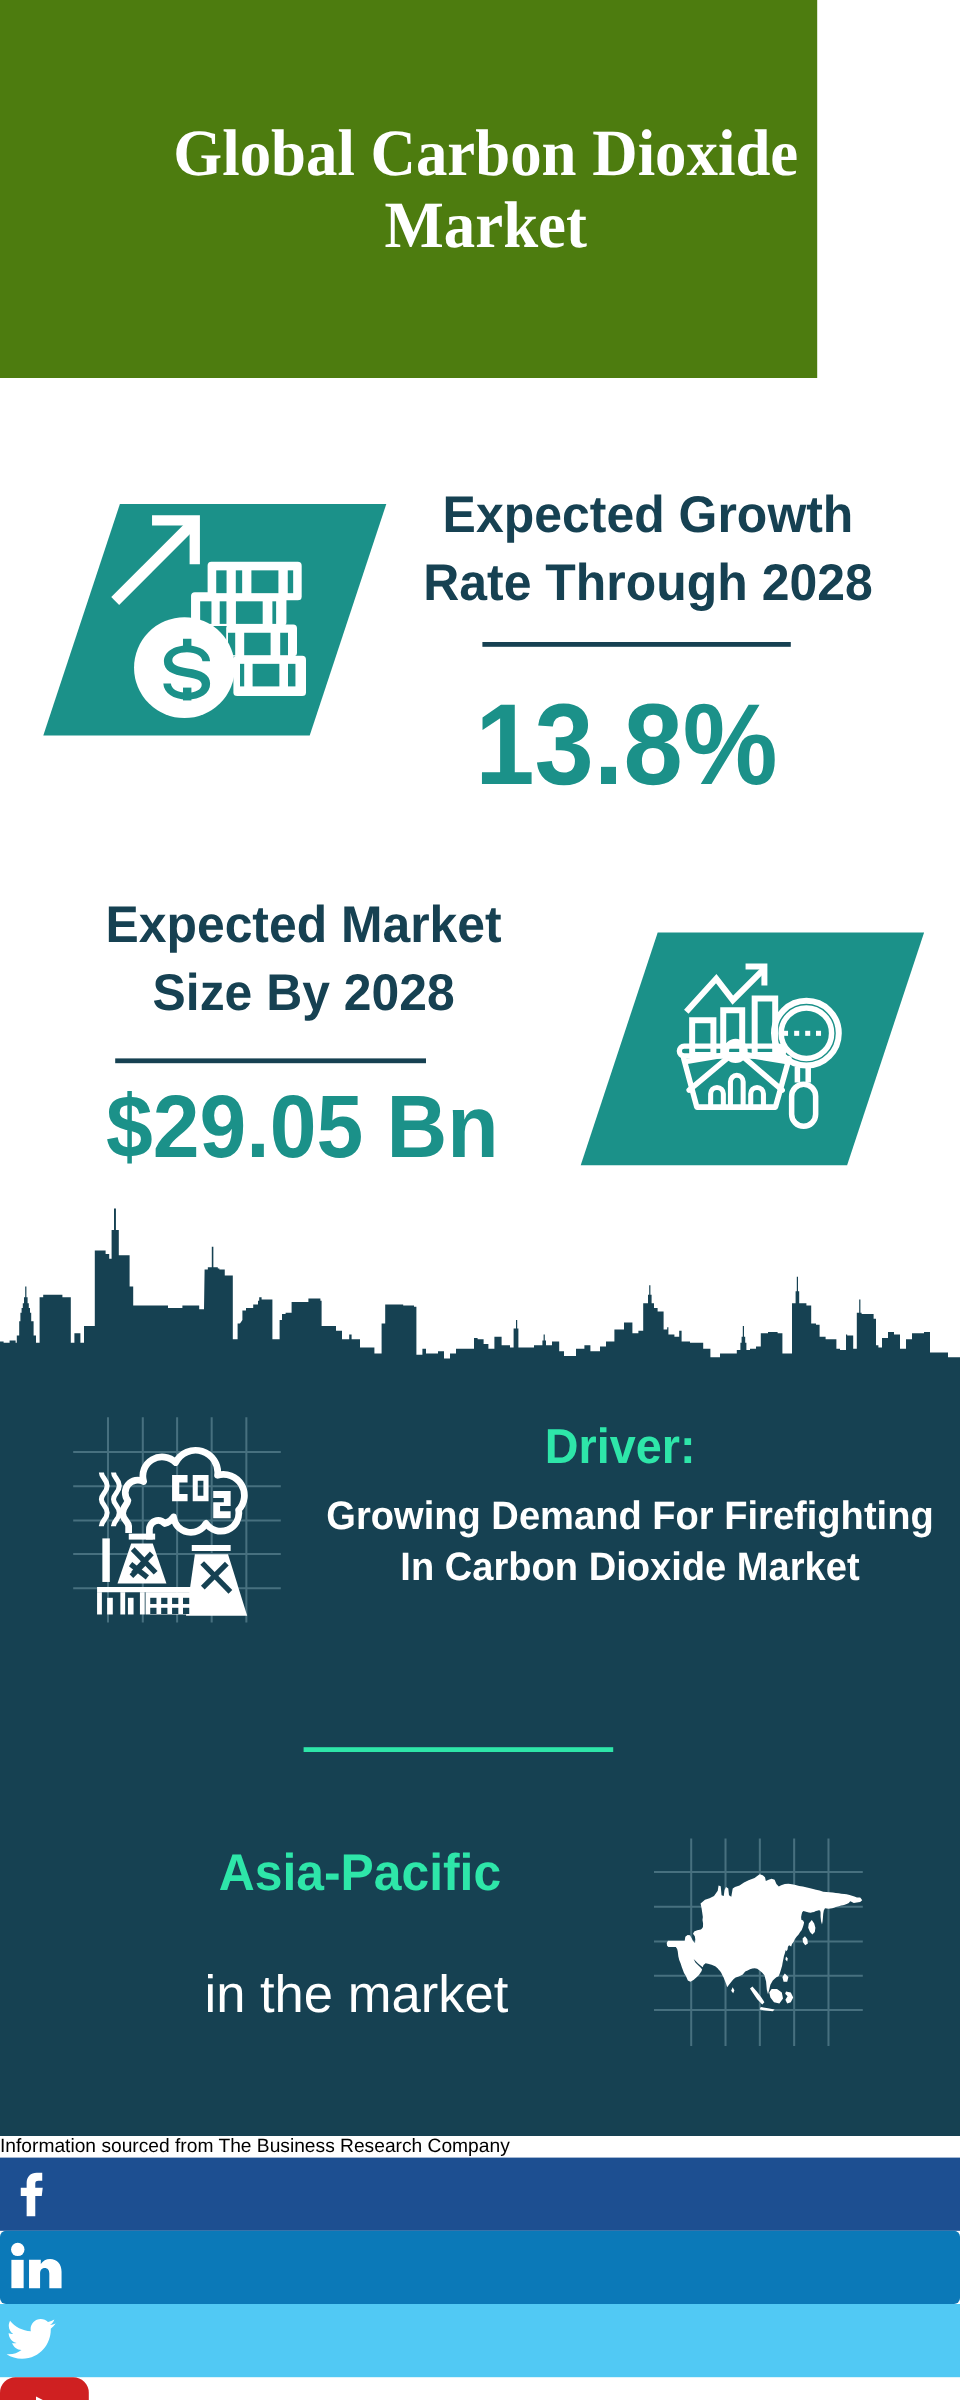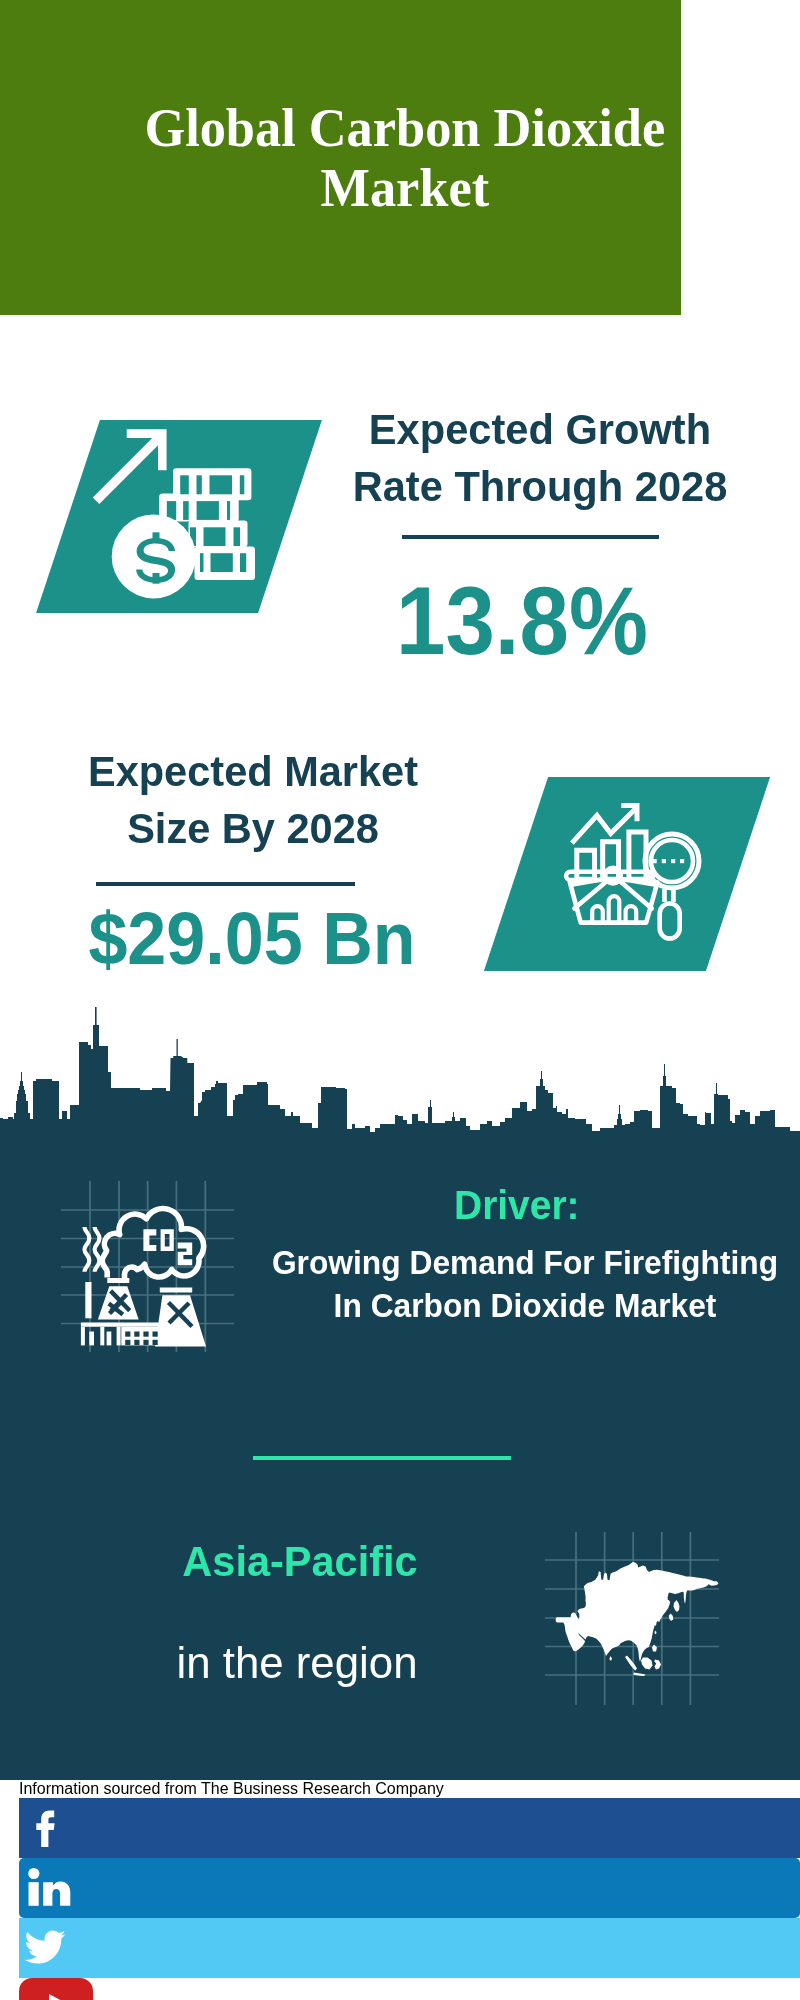--- a/index.html
+++ b/index.html
@@ -39,21 +39,21 @@
      transform:scaleX(0.962);transform-origin:275px 0;}
   .green-rule{position:absolute;left:253px;top:451px;width:258px;height:4px;background:#2ee6a9;}
   .region-name{position:absolute;left:100px;top:535px;width:400px;text-align:center;
      font-weight:bold;color:#2ee6a9;font-size:43px;line-height:43px;white-space:nowrap;
      transform:scaleX(0.965);transform-origin:200px 0;}
   .region-text{position:absolute;left:97px;top:583px;width:400px;text-align:center;
      color:#ffffff;font-size:43.8px;line-height:50px;white-space:nowrap;}
 
   
   .abs{position:absolute;}
-  .footer{position:absolute;left:0;top:1780px;width:800px;height:220px;background:#fff;padding-left:19px;}
+  .footer{position:absolute;left:0;top:1780px;width:800px;height:220px;background:#fff;}
 </style>
 </head>
 <body>
 
 <div class="page">
   <div class="header">
     <div class="header-title">Global Carbon Dioxide Market</div>
   </div>
   <div class="stats">
 
@@ -223,21 +223,21 @@
       <g stroke="#47707f" stroke-width="1.7" fill="none">
         <path d="M576 1532 V1705 M604.6 1532 V1705 M633.2 1532 V1705 M661.8 1532 V1705 M690.4 1532 V1705"></path>
         <path d="M545 1560 H719 M545 1589 H719 M545 1618 H719 M545 1646.5 H719 M545 1675 H719"></path>
       </g>
       <path d="M583.8,1586.3 L587.5,1583.1 L591.3,1581.9 L595.0,1580.0 L598.1,1575.6 L598.8,1571.3 L600.6,1571.9 L601.3,1579.4 L603.1,1580.0 L603.8,1575.0 L605.0,1572.5 L606.9,1573.8 L607.5,1579.4 L609.4,1580.6 L610.6,1573.8 L612.5,1572.5 L616.3,1571.3 L620.0,1568.8 L623.8,1566.9 L628.8,1565.0 L631.3,1563.1 L633.1,1561.9 L635.6,1562.8 L637.5,1564.4 L638.2,1567.5 L640.5,1566.5 L643.0,1565.6 L645.5,1566.5 L647.0,1570.0 L649.0,1572.0 L651.0,1571.0 L654.0,1570.0 L657.0,1569.8 L660.0,1570.2 L663.0,1570.8 L666.0,1571.6 L669.0,1572.1 L672.5,1573.0 L676.0,1573.8 L680.0,1574.7 L683.0,1575.5 L686.0,1576.4 L688.5,1576.6 L691.3,1576.8 L694.0,1577.1 L696.5,1577.5 L699.0,1577.8 L701.0,1578.1 L703.5,1578.4 L705.5,1578.6 L708.0,1579.2 L710.0,1579.8 L712.0,1580.5 L714.1,1581.3 L716.8,1581.3 L717.5,1582.0 L718.5,1583.5 L716.8,1585.0 L714.0,1585.5 L711.5,1585.8 L709.5,1584.8 L708.5,1584.3 L707.5,1585.6 L707.0,1586.1 L705.5,1586.7 L704.0,1587.3 L702.5,1587.7 L701.0,1588.0 L699.0,1588.5 L696.5,1589.1 L695.0,1589.7 L693.5,1590.3 L692.0,1590.5 L690.5,1590.6 L689.0,1590.5 L687.5,1590.3 L686.5,1592.0 L686.0,1595.0 L685.8,1598.0 L685.5,1601.0 L685.0,1603.8 L684.2,1601.0 L683.8,1597.0 L683.8,1593.5 L683.4,1592.0 L682.3,1591.8 L681.0,1592.2 L680.0,1592.5 L679.0,1593.0 L678.5,1593.3 L677.0,1593.6 L675.5,1594.0 L674.0,1593.8 L672.5,1593.3 L671.0,1592.9 L669.5,1592.5 L668.5,1593.6 L668.0,1595.5 L667.6,1597.5 L667.8,1599.8 L669.2,1600.5 L670.1,1602.0 L669.6,1604.2 L669.0,1606.0 L668.0,1608.5 L666.8,1610.0 L665.5,1612.0 L663.8,1614.0 L662.3,1616.0 L661.5,1618.0 L660.0,1620.0 L659.3,1622.0 L657.6,1621.0 L656.6,1622.3 L656.3,1624.5 L655.4,1626.0 L654.8,1625.0 L654.2,1627.0 L654.0,1628.0 L653.3,1630.0 L652.9,1632.0 L652.5,1634.0 L652.1,1636.0 L651.8,1638.0 L651.2,1640.0 L650.6,1642.0 L649.8,1644.5 L648.8,1646.9 L647.0,1647.8 L646.0,1648.6 L644.0,1650.4 L642.0,1653.9 L641.0,1658.2 L640.0,1661.8 L639.0,1658.2 L638.4,1651.3 L637.0,1646.0 L635.0,1643.8 L633.0,1642.0 L631.0,1640.7 L629.0,1640.3 L627.0,1640.5 L625.0,1641.0 L623.0,1642.0 L621.0,1643.0 L619.0,1645.5 L617.0,1646.5 L615.0,1647.3 L613.0,1648.0 L611.0,1649.5 L609.0,1652.0 L607.0,1654.5 L606.0,1656.1 L605.0,1653.0 L604.0,1650.4 L603.0,1648.0 L602.0,1646.0 L601.0,1644.0 L600.0,1642.5 L599.0,1641.4 L598.0,1640.3 L596.0,1638.6 L593.0,1637.2 L590.0,1636.4 L588.0,1636.0 L586.3,1637.5 L585.6,1639.4 L584.0,1638.2 L581.5,1636.0 L579.5,1634.0 L578.0,1632.6 L579.5,1635.4 L581.6,1637.6 L583.6,1639.4 L585.0,1641.0 L584.7,1642.5 L582.6,1645.7 L580.5,1647.8 L577.9,1649.9 L575.3,1651.5 L573.2,1650.4 L571.6,1646.7 L570.0,1644.1 L569.0,1641.5 L568.2,1639.4 L567.2,1636.2 L566.1,1633.6 L565.3,1630.5 L564.8,1626.3 L564.3,1624.2 L563.2,1622.6 L560.0,1622.6 L557.0,1622.6 L555.9,1621.5 L555.6,1619.2 L556.6,1617.3 L560.0,1617.3 L564.0,1617.3 L568.0,1617.3 L570.6,1617.3 L571.1,1613.9 L573.0,1612.5 L575.0,1612.8 L576.5,1615.5 L577.5,1617.5 L579.2,1619.2 L579.4,1616.0 L579.0,1613.5 L577.5,1611.5 L578.5,1609.5 L581.0,1608.6 L584.1,1608.0 L585.0,1607.0 L585.8,1605.8 L585.9,1603.0 L585.4,1600.0 L585.7,1597.5 L585.2,1594.0 L584.6,1590.0 Z M676.5,1600 L678.5,1603 L679.5,1606.5 L679,1610 L677,1612 L675,1610 L673.5,1606.5 L674,1603 Z M670.8,1613.5 L672.8,1616 L673.2,1619.5 L671,1621 L669.2,1618.5 L668.8,1615.5 Z M627,1655.5 L631,1660 L634.5,1664.5 L637,1668.5 L635.2,1670.5 L631,1666 L627.6,1661 L625,1657 Z M634,1672.5 L640,1673.5 L645.5,1674.5 L644,1676 L638,1675.5 L633,1674.5 Z M643,1657.5 L647.5,1657.5 L651.5,1660.5 L652.5,1665.5 L649.5,1669.5 L645,1668.5 L642,1664.5 L641,1660.5 Z M655,1659.5 L659,1660.5 L661,1664.5 L659,1668.5 L656,1669.5 L654.5,1666.5 L656.3,1663.5 L654.3,1661.5 Z M654,1644.5 L657,1647.5 L656,1651.5 L653,1651.5 L652,1647.5 Z M655,1630.5 L656.5,1632 L656,1634.5 L654.5,1633 Z M610.5,1656 L612,1658.5 L611,1661 L609.3,1659 Z" fill="#ffffff"></path>
     </svg>
     <div class="driver-label">Driver:</div>
     <div class="driver-text"><span>Growing Demand For Firefighting</span><br><span>In Carbon Dioxide Market</span></div>
     <div class="green-rule"></div>
     <div class="region-name">Asia-Pacific</div>
-    <div class="region-text"><br><span>in the region</span></div>
+    <div class="region-text"><br><span>in the market</span></div>
 
   </div>
   <div class="footer">
     <div class="src-line" style="top:30px">Information sourced from The Business Research Company</div>
 
     <div class="social" style="left:480px;background:#1d4f91">
       <svg viewBox="0 0 56 56" width="56" height="56">
         <path d="M35.2 12.6 h-4.6 c-5.0 0 -8.4 3.4 -8.4 8.6 v4.0 h-4.9 v6.9 h4.9 v16.8 h7.2 v-16.8 h5.4 l0.8 -6.9 h-6.2 v-3.3 c0 -1.8 0.5 -2.6 2.7 -2.6 h3.1 z" fill="#ffffff"></path>
       </svg>
     </div>

